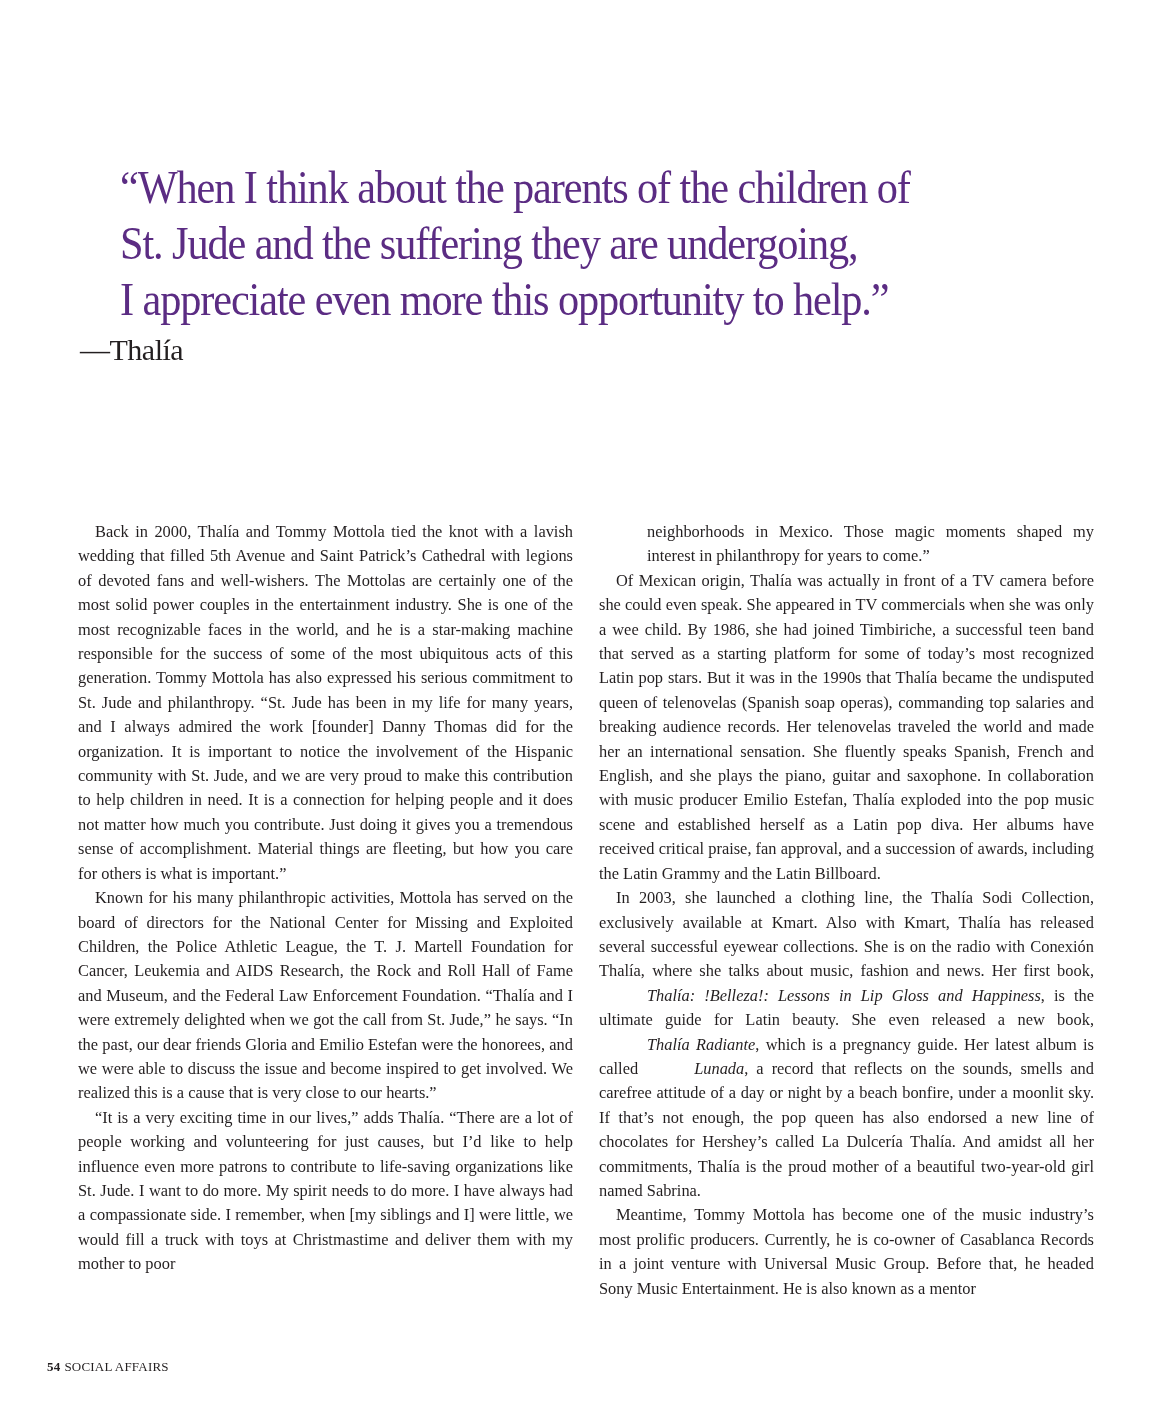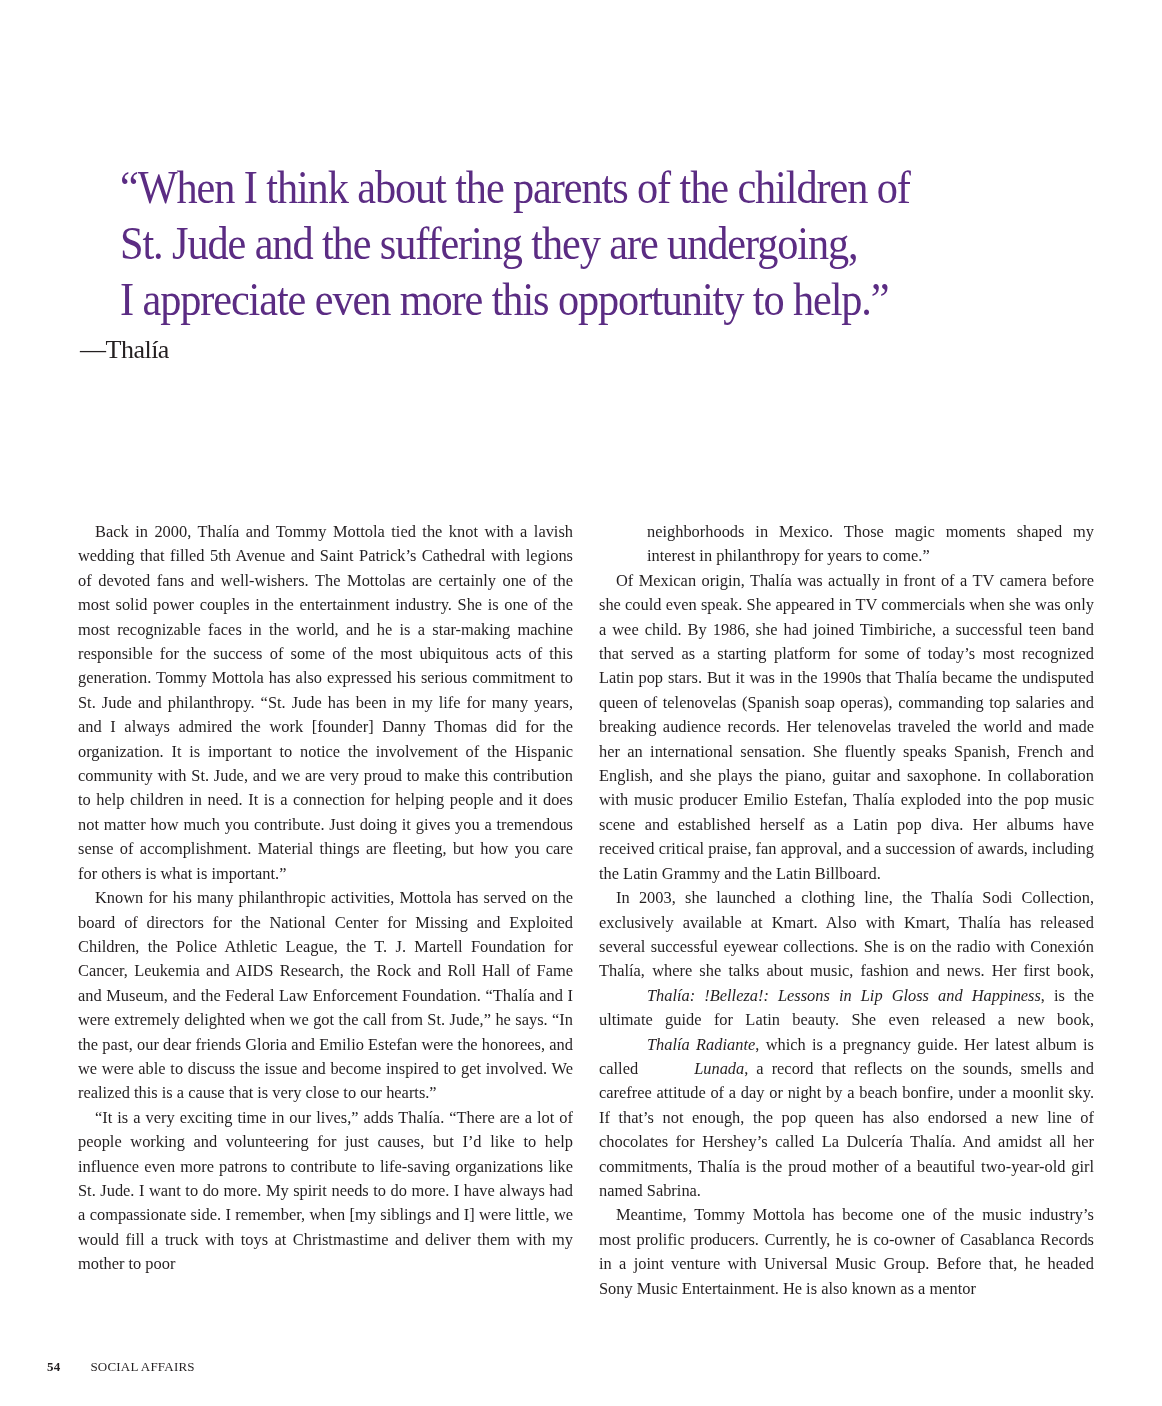--- a/index.html
+++ b/index.html
@@ -29,21 +29,21 @@
       font-size: 46px;
       line-height: 56px;
       letter-spacing: -1.2px;
       transform: scaleX(0.92);
       transform-origin: center;
       white-space: nowrap;
     }
     .pull-quote .attribution {
       display: block;
       color: #231f20;
-      font-size: 26px;
+      font-size: 30px;
       line-height: 40px;
       margin-top: 2px;
       letter-spacing: -0.5px;
     }
     .columns {
       position: absolute;
       top: 520px;
       left: 78px;
       width: 1016px;
       display: flex;
@@ -68,21 +68,21 @@
       font-style: italic;
       margin-left: 48px;
     }
     .footer {
       position: absolute;
       top: 1359px;
       left: 47px;
       font-size: 13px;
       color: #231f20;
       display: flex;
-      gap: 30px;
+      gap: 4px;
       letter-spacing: 0.2px;
     }
     .footer .page-number {
       font-weight: bold;
     }
   </style>
 </head>
 <body>
 
 <div class="pull-quote">

